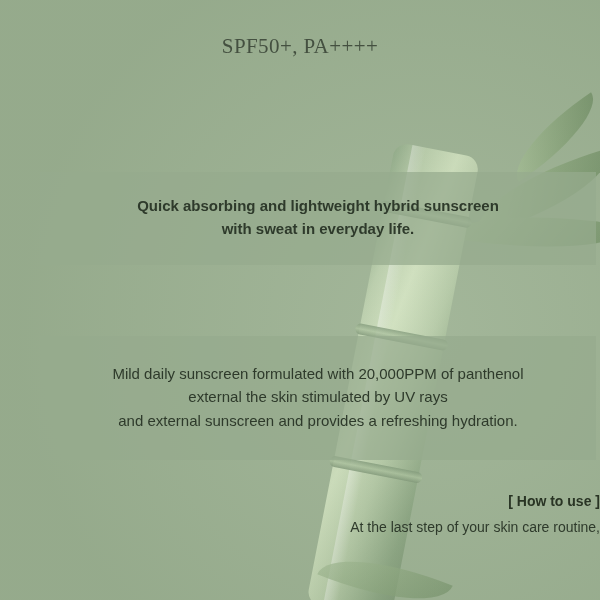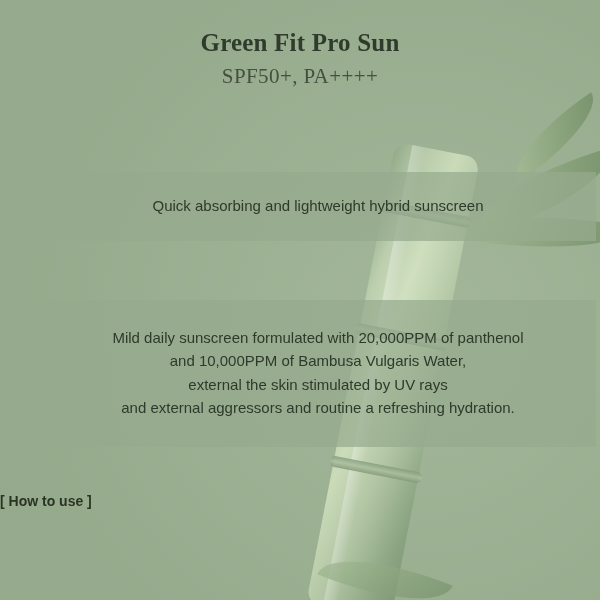--- a/index.html
+++ b/index.html
@@ -122,40 +122,41 @@
     color: #2e3a2b;
     line-height: 1.55;
   }
 
   .panel-one {
     left: 40px;
     top: 172px;
     width: 520px;
     padding: 22px 18px 24px;
     font-size: 15px;
+    font-weight: bold;
   }
 
   .panel-two {
     left: 40px;
-    top: 300px;
+    top: 336px;
     width: 520px;
     padding: 26px 18px 28px;
     font-size: 15px;
   }
 
   .panel p {
     margin: 0;
   }
 
   .howto {
     position: absolute;
     left: 0;
     right: 0;
     top: 490px;
-    text-align: left;
+    text-align: right;
     color: #2e3a2b;
     line-height: 1.6;
     font-size: 14px;
   }
   .howto-heading {
     font-weight: bold;
     font-size: 14px;
     margin-bottom: 4px;
     color: #293424;
   }
@@ -175,33 +176,33 @@
       <div class="stalk-node" style="top:185px"></div>
       <div class="stalk-node" style="top:320px"></div>
     </div>
     <div class="bamboo-leaf leaf-d"></div>
     <div class="vignette"></div>
   </div>
 
   <div class="content">
 
     <div class="title-block">
-      <div class="product-title">Green Fit Pro Sun</div>
       <div class="product-spf">SPF50+, PA++++</div>
     </div>
 
     <div class="panel panel-one">
       <p>Quick absorbing and lightweight hybrid sunscreen</p>
+      <p>with sweat in everyday life.</p>
     </div>
 
     <div class="panel panel-two">
       <p>Mild daily sunscreen formulated with 20,000PPM of panthenol</p>
-      <p>and 10,000PPM of Bambusa Vulgaris Water,</p>
       <p>external the skin stimulated by UV rays</p>
-      <p>and external aggressors and routine a refreshing hydration.</p>
+      <p>and external sunscreen and provides a refreshing hydration.</p>
     </div>
 
     <div class="howto">
       <div class="howto-heading">[ How to use ]</div>
+      <div>At the last step of your skin care routine,</div>
     </div>
 
   </div>
 </div>
 
 </body></html>

